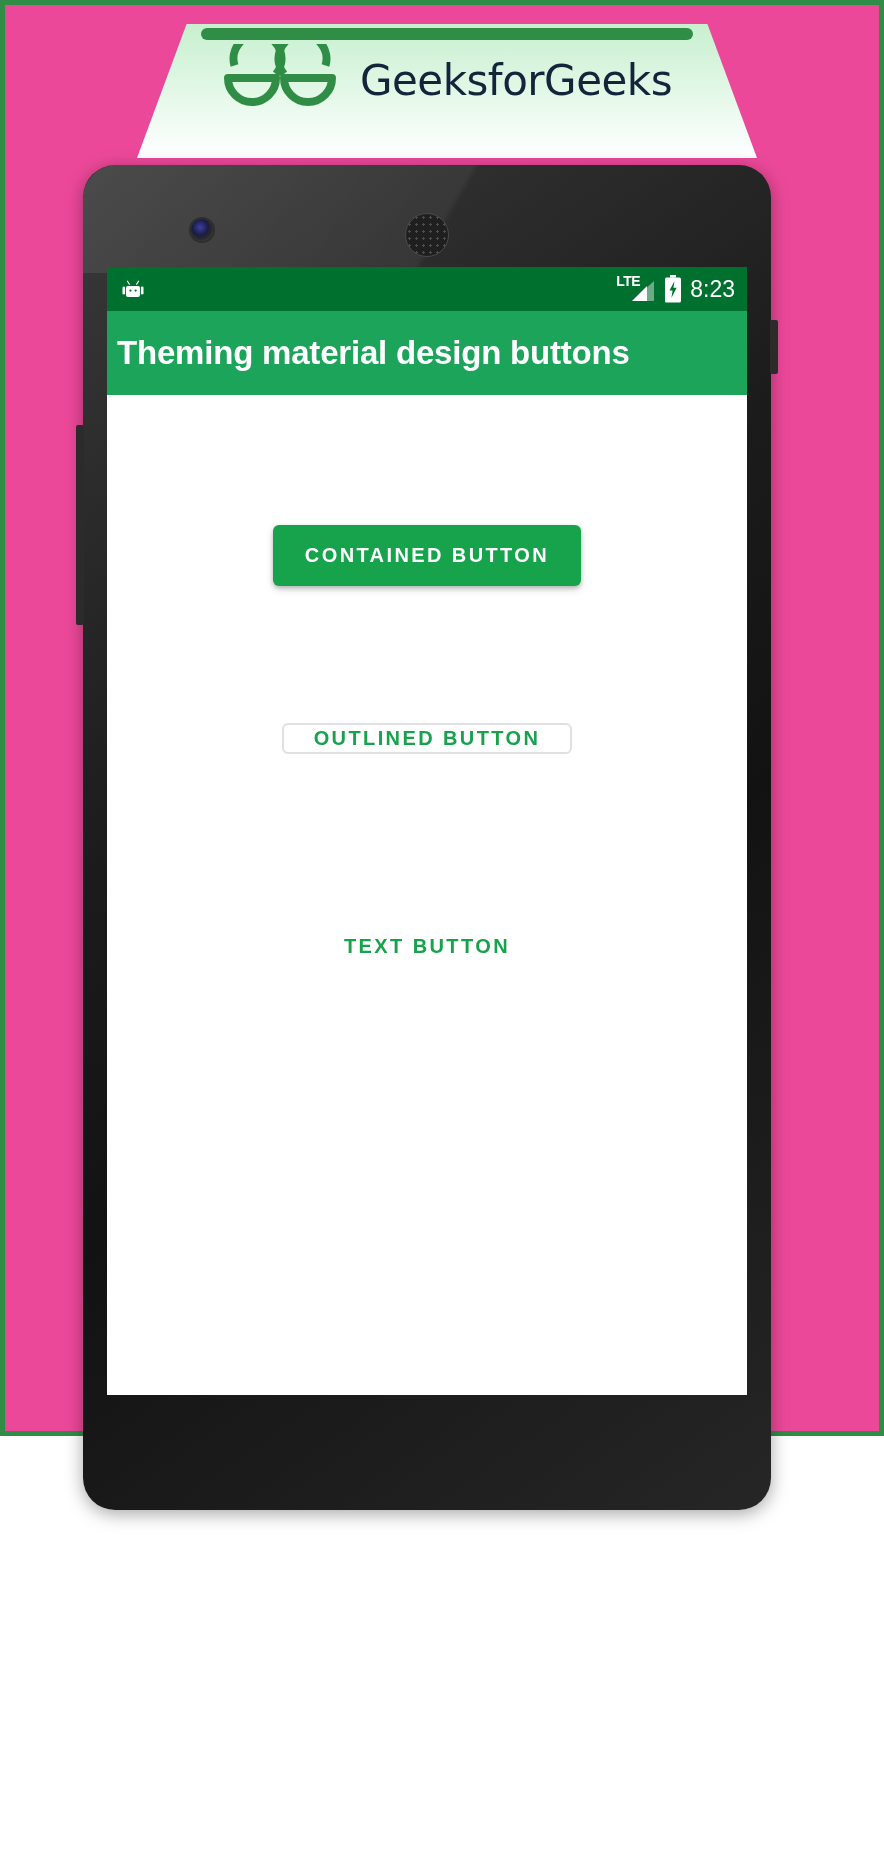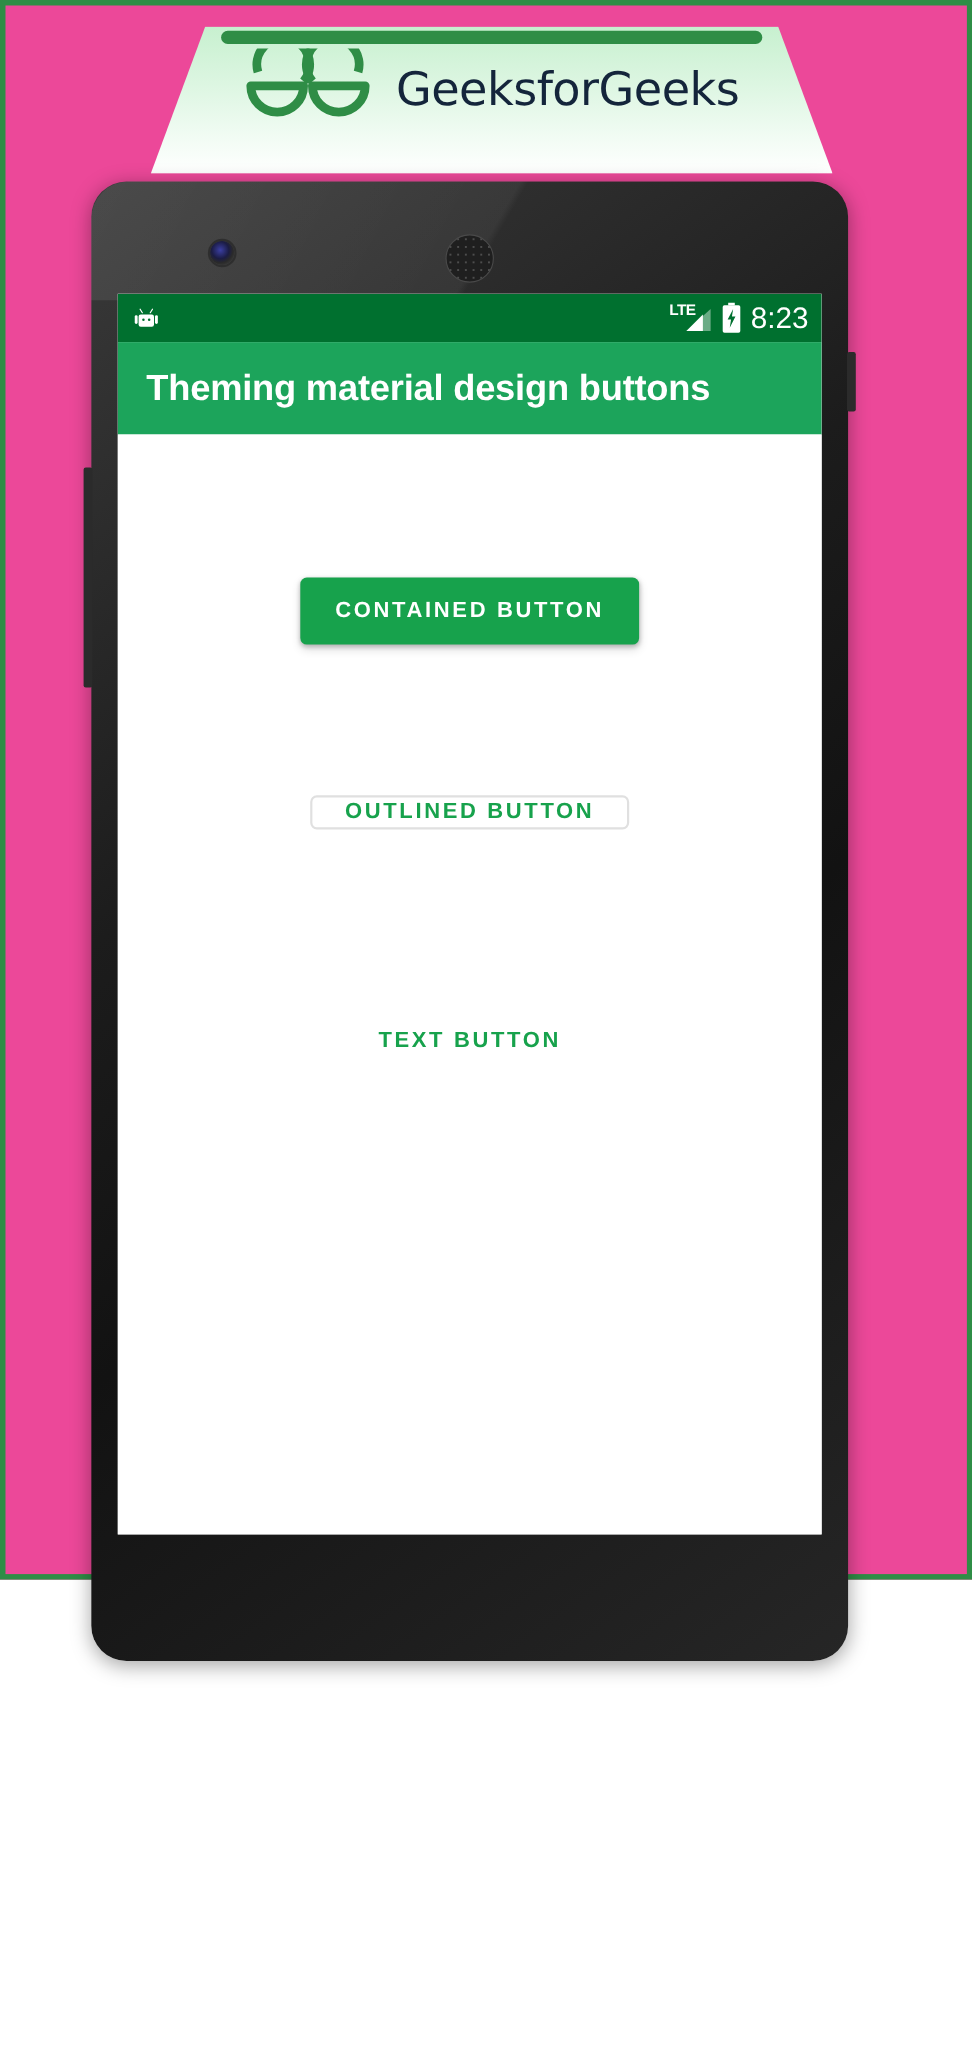--- a/index.html
+++ b/index.html
@@ -96,26 +96,26 @@
   .lte-wrap{ position:relative; width:40px; height:28px; }
   .lte-txt{
     position:absolute; left:0; top:-1px;
     font-size:14px; font-weight:bold; line-height:1;
     font-family:"Liberation Sans", sans-serif;
     letter-spacing:-0.5px;
   }
   .signal{ position:absolute; right:0; bottom:1px; width:26px; height:22px; }
   .battery{ width:18px; height:28px; display:block; }
   .clock{
-    font-size:27px; font-weight:400; line-height:1;
+    font-size:23px; font-weight:400; line-height:1;
     letter-spacing:0px; font-family:"Liberation Sans", sans-serif;
   }
   .appbar{
     height:84px; background:#1CA45B;
-    display:flex; align-items:center; padding:0 26px;
+    display:flex; align-items:center; padding:0 10px;
   }
   .appbar-title{
     color:#ffffff; font-size:33px; font-weight:bold;
     letter-spacing:-0.2px;
     font-family:"Liberation Sans", sans-serif;
   }
   .content{
     height:1000px; background:#ffffff; position:relative;
   }
   .btn-row{ position:absolute; left:0; width:640px; display:flex; justify-content:center; }

